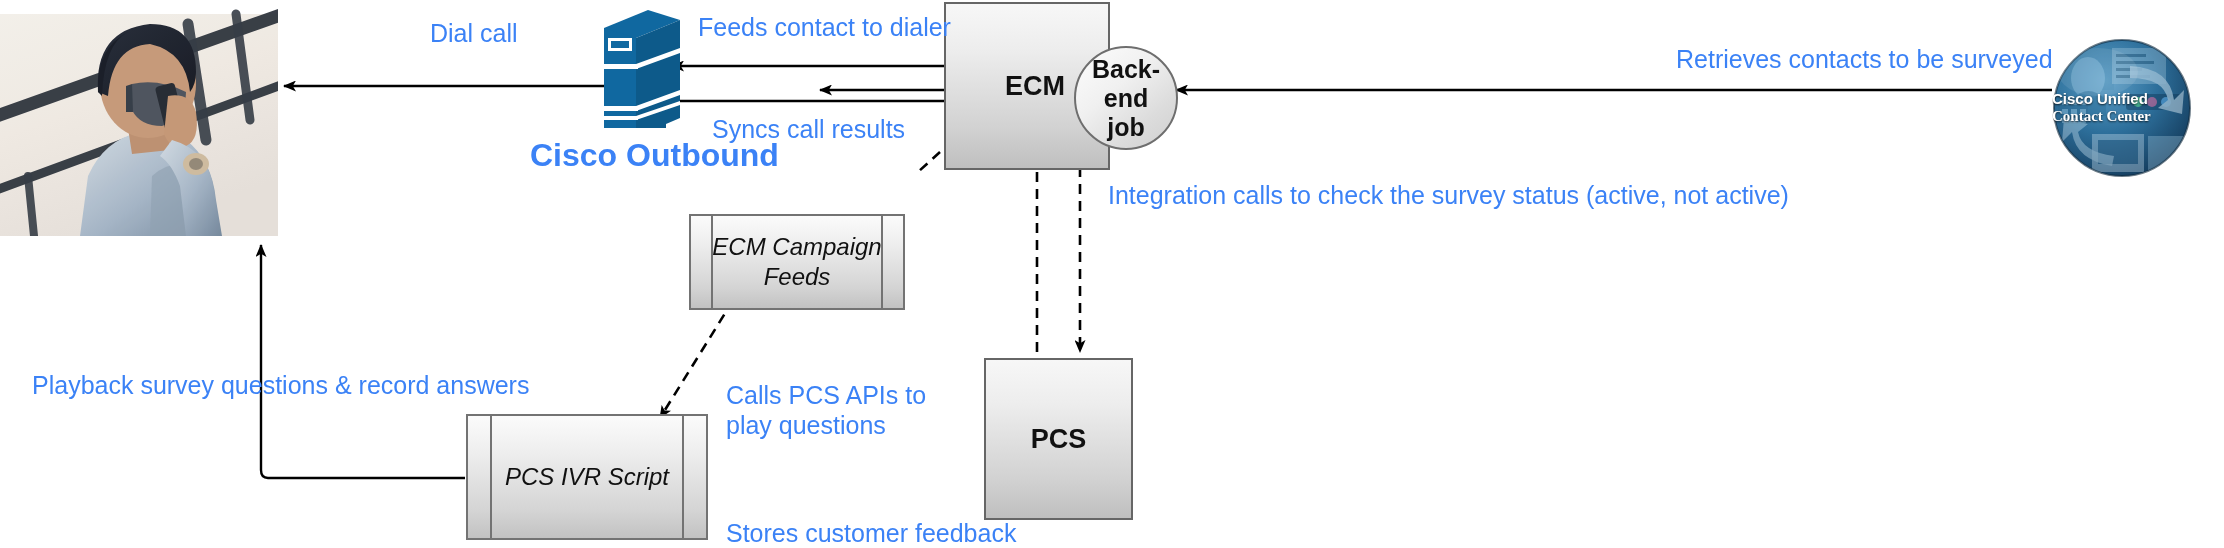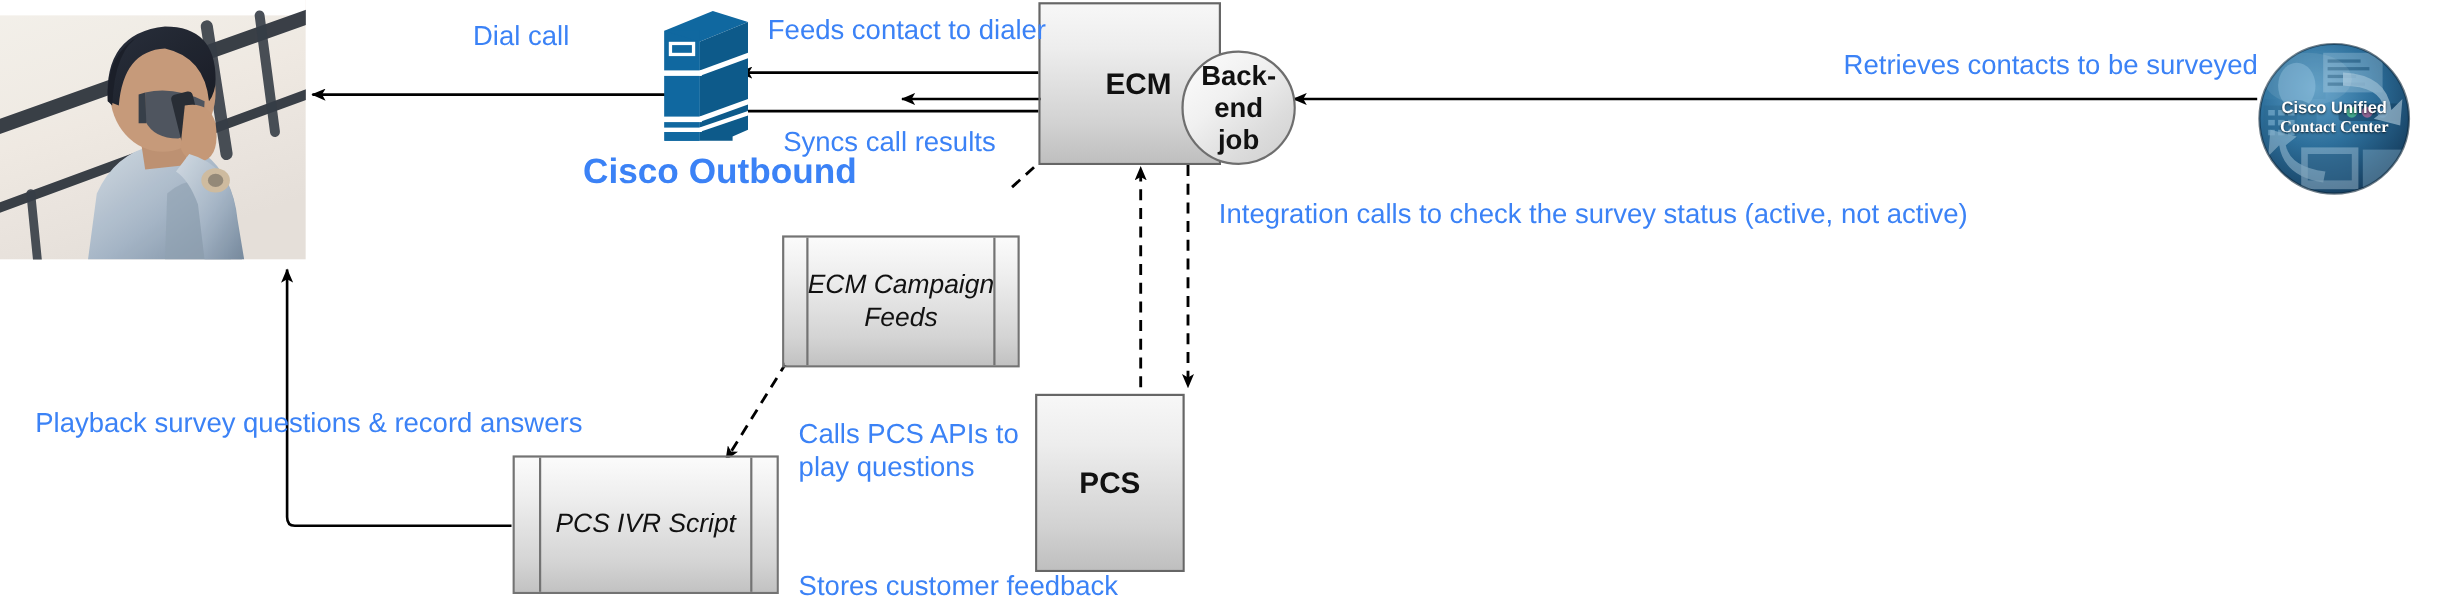--- a/index.html
+++ b/index.html
@@ -18,21 +18,21 @@
   .pp .ppt{position:absolute;left:0;right:0;top:50%;transform:translateY(-50%);
     text-align:center;font-style:italic;font-size:24px;line-height:30px;color:#111;
     font-family:"Liberation Sans",sans-serif;}
   .circ{position:absolute;border-radius:50%;box-sizing:border-box;border:2px solid #6e6e6e;
     background:linear-gradient(140deg,#fdfdfd 0%,#f0f0f0 40%,#dcdcdc 72%,#cfcfcf 100%);
     display:flex;align-items:center;justify-content:center;text-align:center;}
   .circ .t{font-weight:bold;font-size:25px;line-height:29px;color:#111;}
   svg.layer{position:absolute;left:0;top:0;width:2224px;height:548px;pointer-events:none;}
   .photo{position:absolute;overflow:hidden;}
   .logo{position:absolute;border-radius:50%;overflow:hidden;}
-  .logotext{position:absolute;left:0;right:0;text-align:center;color:#ffffff;font-weight:bold;
+  .logotext{position:absolute;left:0;right:0;text-align:left;color:#ffffff;font-weight:bold;
     font-size:15px;line-height:17px;text-shadow:0 1px 2px rgba(0,0,0,.75);
     font-family:"Liberation Sans",sans-serif;}
 </style>
 </head>
 <body>
 
 <div id="stage">
 
   <div class="photo" style="left:0px;top:0px;width:278px;height:236px;">
     <svg width="278" height="236" viewBox="0 0 278 236">
@@ -196,21 +196,21 @@
 
       <rect x="16" y="32" width="24" height="13" fill="#ffffff"></rect>
       <rect x="19" y="35" width="18" height="7" fill="#1068a0"></rect>
 
       <rect x="10" y="110" width="36" height="4" fill="#ffffff"></rect>
       <path d="M44 110 L88 95 L88 99 L44 114 Z" fill="#ffffff"></path>
     </svg>
   </div>
   <div class="lbl bold" style="left:530px;top:140px;width:220px;text-align:center;">Cisco Outbound</div>
 
-  <div class="node-box" style="left:944px;top:2px;width:166px;height:148px;padding-left:16px;">
+  <div class="node-box" style="left:944px;top:2px;width:166px;height:168px;padding-left:16px;">
     <span class="t">ECM</span>
   </div>
 
   <div class="circ" style="left:1074px;top:46px;width:104px;height:104px;">
     <span>
       <span class="t" style="display:block">Back-end</span>
       <span class="t" style="display:block">job</span>
     </span>
   </div>
 
@@ -262,36 +262,36 @@
         <path d="M78 28 Q118 30 122 62 L132 52 L130 76 L106 70 L116 62 Q112 40 78 40 Z" fill="#dfeef7" opacity=".85"></path>
         <path d="M60 128 Q24 122 20 94 L10 104 L12 80 L36 86 L26 94 Q30 114 62 118 Z" fill="#cfe5f2" opacity=".7"></path>
       </g>
       <circle cx="70" cy="70" r="68" fill="none" stroke="#0a2538" stroke-width="2" opacity=".6"></circle>
       <ellipse cx="46" cy="34" rx="40" ry="24" fill="#ffffff" opacity="0.09"></ellipse>
     </svg>
     <div class="logotext" style="top:52px;">Cisco Unified</div>
     <div class="logotext" style="top:70px;font-family:Liberation Serif, serif;">Contact Center</div>
   </div>
 
-  <div class="pp" style="left:711px;top:214px;width:216px;height:120px;">
+  <div class="pp" style="left:689px;top:214px;width:216px;height:96px;">
     <div class="bar" style="left:20px;"></div>
     <div class="bar" style="right:20px;"></div>
     <div class="ppt">
       <span style="display:block">ECM Campaign</span>
       <span style="display:block">Feeds</span>
     </div>
   </div>
 
   <div class="pp" style="left:466px;top:414px;width:242px;height:126px;">
     <div class="bar" style="left:22px;"></div>
     <div class="bar" style="right:22px;"></div>
     <div class="ppt">PCS IVR Script</div>
   </div>
 
-  <div class="node-box" style="left:941px;top:358px;width:136px;height:162px;">
+  <div class="node-box" style="left:984px;top:358px;width:149px;height:162px;">
     <span class="t">PCS</span>
   </div>
 
   <div class="lbl" style="left:430px;top:18px;">Dial call</div>
 
   <div class="lbl" style="left:698px;top:12px;">Feeds contact to dialer</div>
 
   <div class="lbl" style="left:712px;top:114px;">Syncs call results</div>
 
 

